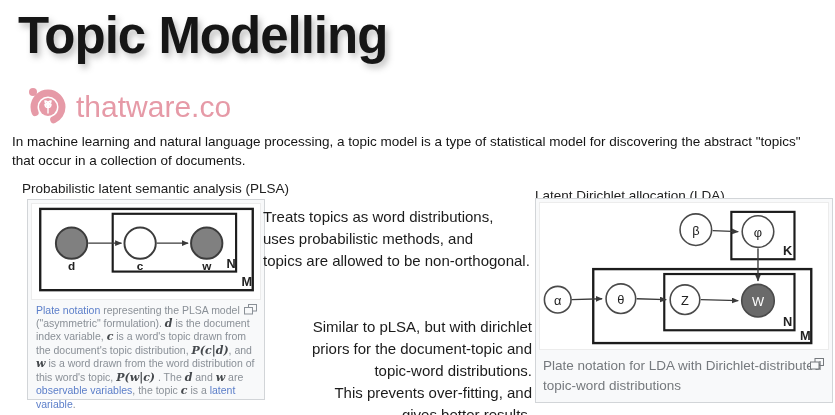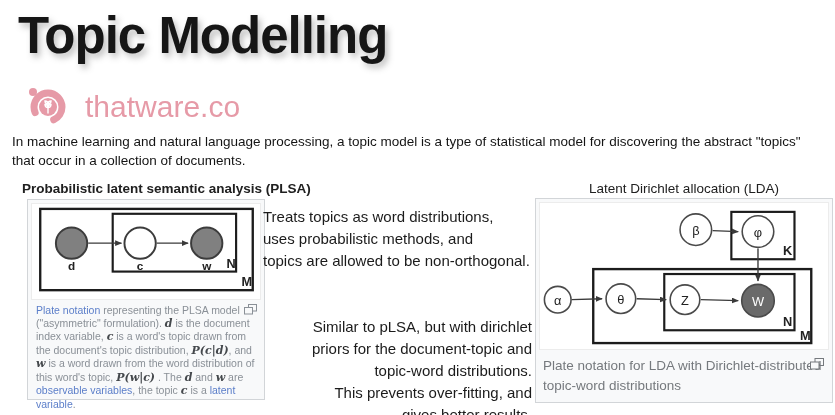--- a/index.html
+++ b/index.html
@@ -5,31 +5,31 @@
   * { margin:0; padding:0; box-sizing:border-box; }
   html,body { width:835px; height:415px; background:#ffffff; overflow:hidden;
               font-family:"Liberation Sans", sans-serif; }
   .abs { position:absolute; }
 
   .page-title {
     left:18px; top:6px; font-size:51px; font-weight:600; color:#161616;
     letter-spacing:-1px; text-shadow:3px 4px 6px rgba(90,90,90,0.38);
   }
 
-  .logo-row { left:26px; top:84px; display:flex; align-items:center; gap:17px;justify-content:flex-end; }
+  .logo-row { left:26px; top:84px; display:flex; align-items:center; gap:8px;justify-content:flex-end; }
   .logo-text { font-size:30px; color:#e69aa7; font-weight:400; letter-spacing:0px; }
 
   .intro {
     left:12px; top:133px; width:796px; font-size:13.5px; line-height:1.4;
     color:#141414;
   }
 
   .section-heading { font-size:13.5px; color:#202020; }
-  .plsa-heading { left:22px; top:181px;font-weight:bold; }
-  .lda-heading  { left:535px; top:181px; width:298px; text-align:center; }
+  .plsa-heading { left:22px; top:181px; }
+  .lda-heading  { left:535px; top:188px; width:298px; text-align:left; }
 
   .thumb {
     border:1px solid #d2d5d8; background:#f8f9fa;
   }
   .plsa-thumb { left:27px; top:199px; width:238px; height:201px; padding:3px; }
   .lda-thumb  { left:535px; top:198px; width:298px; height:205px; padding:3px; }
   .thumb-img { background:#ffffff; border:1px solid #ececec; display:block; }
 
   .plsa-caption {
     padding:4px 5px 2px 5px; font-size:10.5px; line-height:1.23; color:#8a9097;

